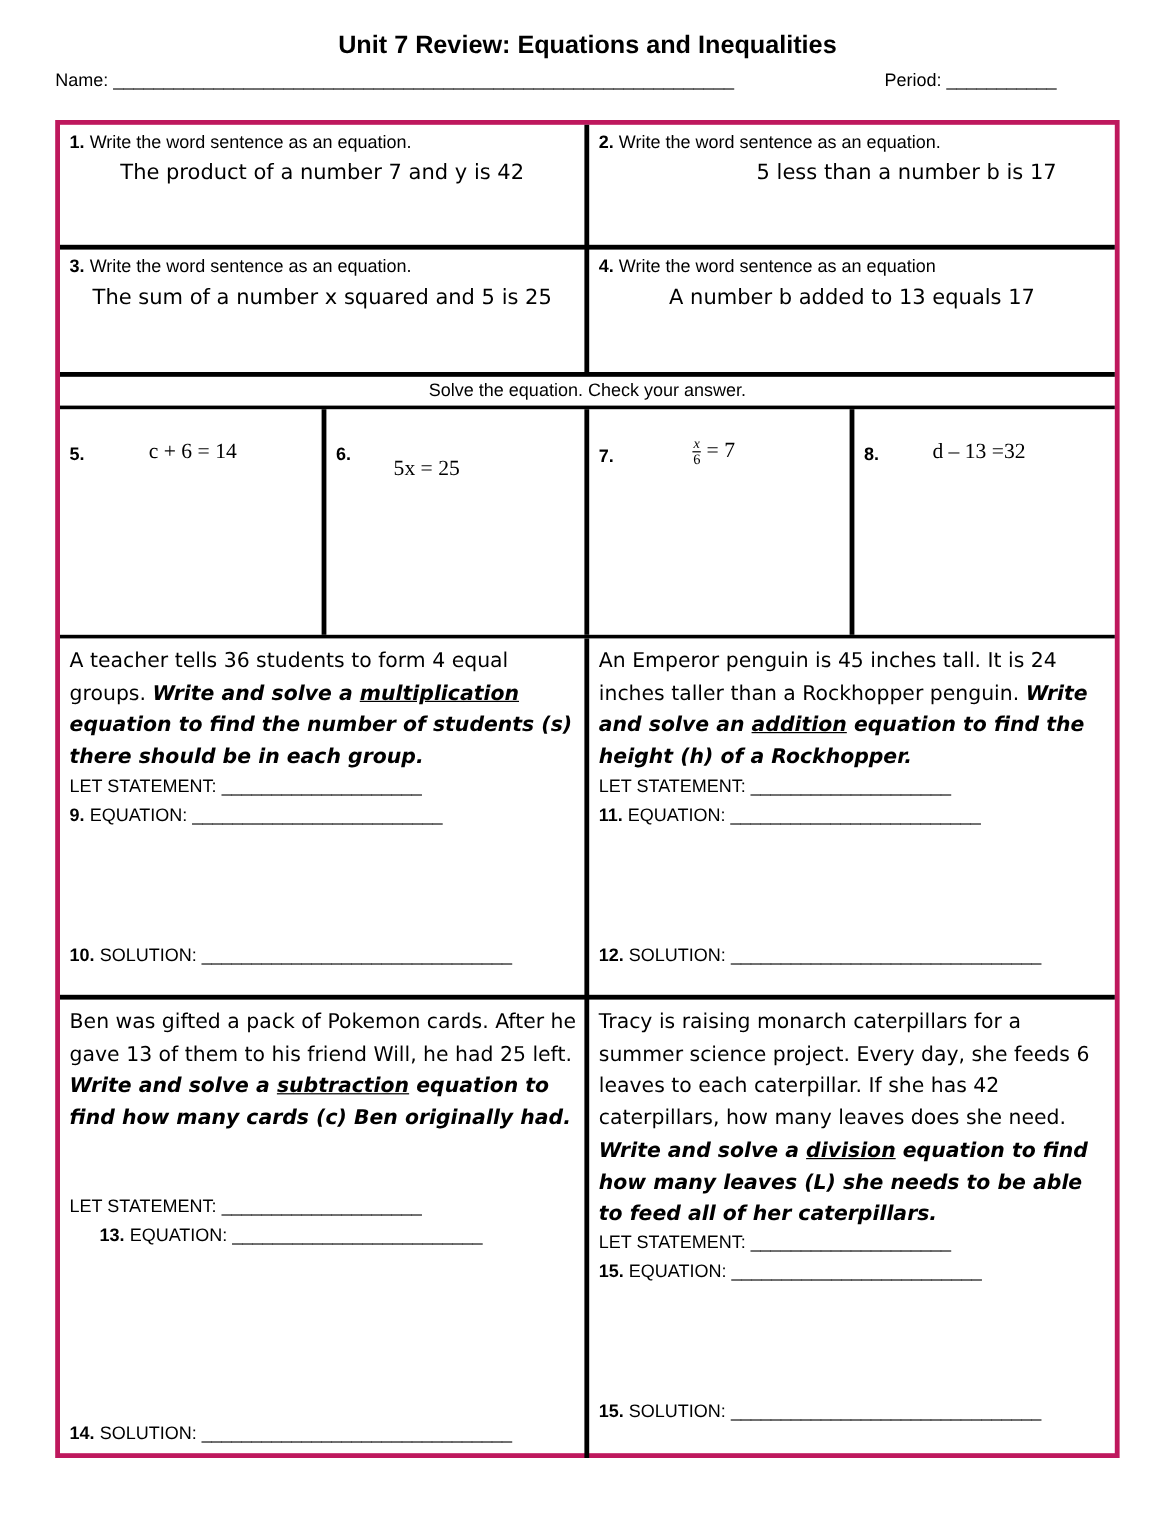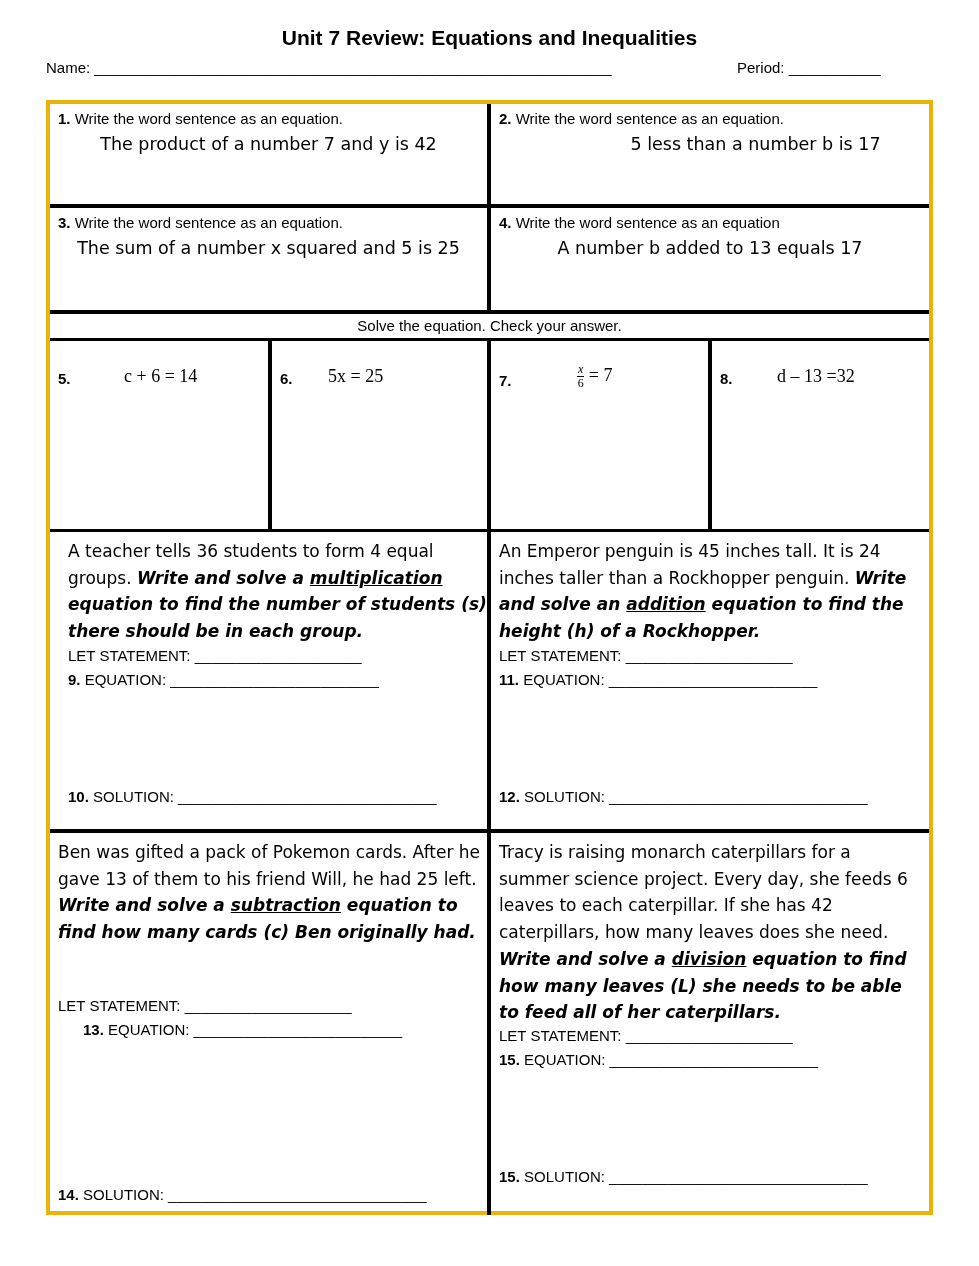--- a/index.html
+++ b/index.html
@@ -3,21 +3,21 @@
 <meta charset="utf-8">
 <style>
   html, body { margin:0; padding:0; background:#fff; }
   body { width:979px; height:1266px; position:relative; overflow:hidden; color:#000;
          font-family:"Liberation Sans", sans-serif; }
   .title { position:absolute; left:0; top:26px; width:979px; text-align:center;
            font-size:21px; font-weight:bold; font-family:"Liberation Sans", sans-serif; }
   .nameline { position:absolute; left:46px; top:59px; font-size:15px; }
   .periodline { position:absolute; left:737px; top:59px; font-size:15px; }
   .grid { position:absolute; left:46px; top:100px; width:887px; height:1115px;
-          border:4px solid #eab308; box-sizing:border-box; }
+          border:4px solid #be185d; box-sizing:border-box; }
   .cell { position:absolute; box-sizing:border-box; }
   .hline { position:absolute; left:0; height:4px; background:#000; }
   .vline { position:absolute; width:4px; background:#000; }
   .lbl { font-size:15px; position:absolute; left:8px; top:6px; white-space:nowrap; }
   .lbl b { font-weight:bold; }
   .word { font-family:"DejaVu Sans", sans-serif; font-size:17.5px; position:absolute;
           top:30px; left:0; width:100%; text-align:center; white-space:nowrap; }
   .eq-num { position:absolute; left:8px; top:29px; font-weight:bold; font-size:15px; }
   .eq { position:absolute; top:25px; font-family:"Liberation Serif", serif; font-size:18px; white-space:nowrap; }
   .frac { display:inline-block; vertical-align:middle; text-align:center; font-size:12px; line-height:13px; }
@@ -79,35 +79,35 @@
   </div>
 
   <div class="banner" style="top:213px;">Solve the equation. Check your answer.</div>
 
   <div class="cell" style="left:0;top:237px;width:218px;height:188px;">
     <div class="eq-num">5.</div>
     <div class="eq" style="left:74px;">c + 6 = 14</div>
   </div>
   <div class="cell" style="left:222px;top:237px;width:215px;height:188px;">
     <div class="eq-num">6.</div>
-    <div class="eq" style="left:56px;">5x = 25</div>
+    <div class="eq" style="left:56px;margin-top:14px;">5x = 25</div>
   </div>
   <div class="cell" style="left:441px;top:237px;width:217px;height:188px;">
     <div class="eq-num" style="top:31px;">7.</div>
     <div class="eq" style="left:86px;top:22px;">
       <span class="frac"><span class="n">x</span><span class="d">6</span></span>
       <span>= 7</span>
     </div>
   </div>
   <div class="cell" style="left:662px;top:237px;width:217px;height:188px;">
     <div class="eq-num">8.</div>
     <div class="eq" style="left:65px;">d – 13 =32</div>
   </div>
 
-  <div class="cell" style="left:0;top:428px;width:437px;height:297px;margin-left:10px;">
+  <div class="cell" style="left:0;top:428px;width:437px;height:297px;">
     <div class="story">
       <span>A teacher tells 36 students to form 4 equal groups. </span><span class="bi"><span>Write and solve a </span><u>multiplication</u><span> equation to find the number of students (s) there should be in each group.</span></span>
     </div>
     <div class="field" style="top:115px;"><span>LET STATEMENT:</span> <span>____________________</span></div>
     <div class="field" style="top:139px;"><b>9.</b> <span>EQUATION:</span> <span>_________________________</span></div>
     <div class="field" style="top:256px;"><b>10.</b> <span>SOLUTION:</span> <span>_______________________________</span></div>
   </div>
 
   <div class="cell" style="left:441px;top:428px;width:438px;height:297px;">
     <div class="story">

